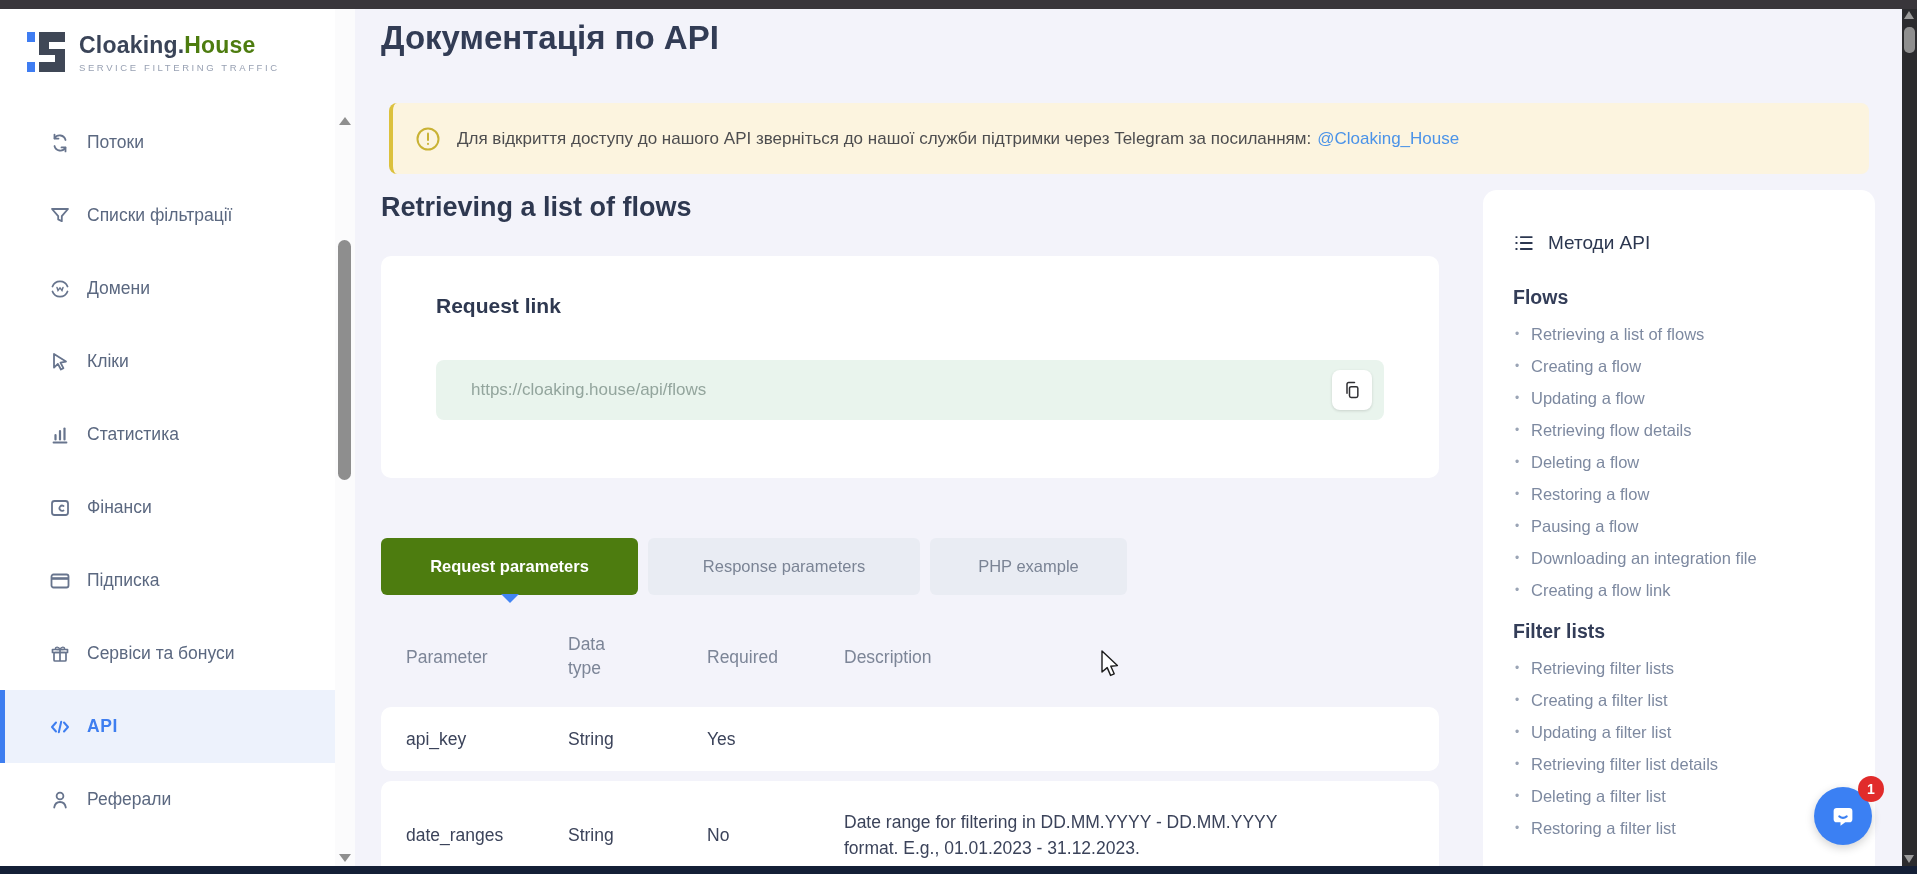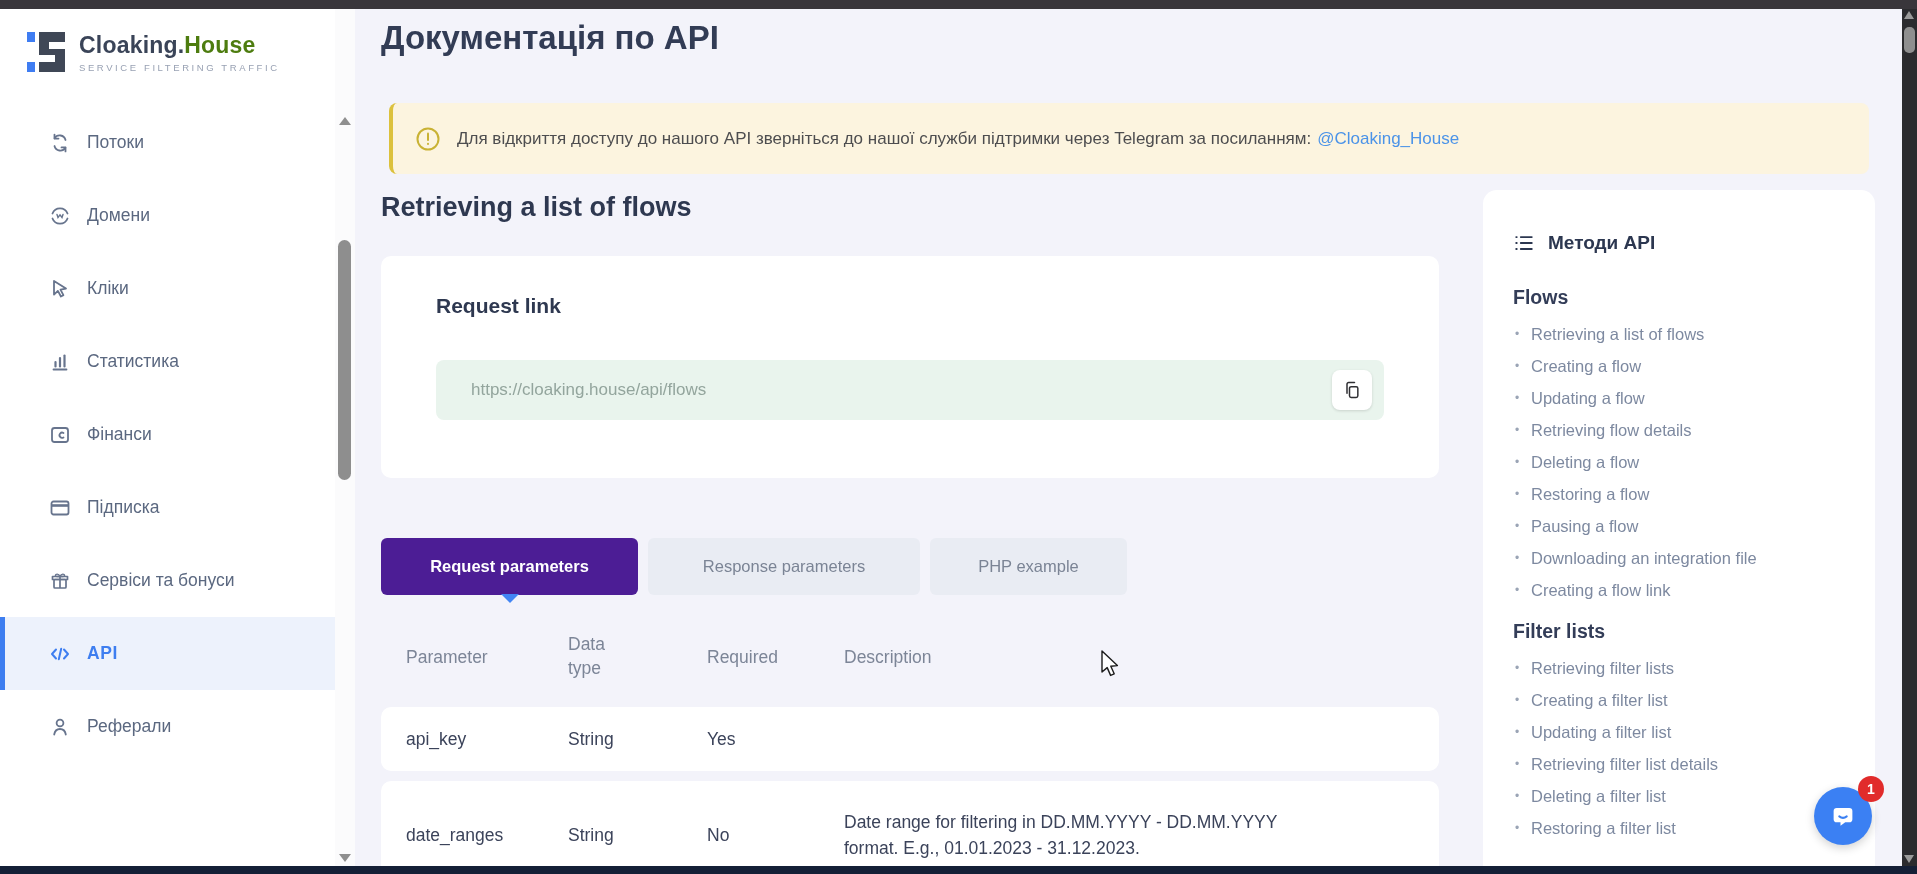--- a/index.html
+++ b/index.html
@@ -48,36 +48,36 @@
   .request-card { position:absolute; left:26px; top:247px; width:1058px; height:222px; background:#fff; border-radius:10px; }
   .request-title { position:absolute; left:55px; top:38px; font-size:21px; font-weight:800; color:#2e3850; }
   .url-box { position:absolute; left:55px; top:104px; width:948px; height:60px; background:#e9f4ed; border-radius:8px; display:flex; align-items:center; }
   .url-text { padding-left:35px; font-size:17px; color:#93a59d; }
   .copy-btn { position:absolute; right:12px; top:10px; width:40px; height:40px; background:#fff; border:none; border-radius:8px;
               box-shadow:0 1px 3px rgba(0,0,0,.14); cursor:pointer; display:flex; align-items:center; justify-content:center; }
 
   .tabs { position:absolute; left:26px; top:529px; display:flex; gap:10px; }
   .tab { height:57px; border:none; border-radius:6px; font-size:16.5px; cursor:pointer; font-family:inherit; }
   .tab-1 { width:257px; } .tab-2 { width:272px; } .tab-3 { width:197px; }
-  .tab.active { background:#4c1d95; color:#fff; font-weight:600; position:relative; }
+  .tab.active { background:#4d7c0f; color:#fff; font-weight:600; position:relative; }
   .tab.active::after { content:""; position:absolute; left:50%; transform:translateX(-50%); bottom:-8px;
                        border-left:9px solid transparent; border-right:9px solid transparent; border-top:9px solid #4285f4; }
   .tab.inactive { background:#e9ecf3; color:#7b8495; font-weight:500; }
 
   .thead { position:absolute; left:26px; top:608px; width:1058px; height:80px; display:flex; align-items:center; color:#7c8597; font-size:17.5px; }
   .col1 { width:187px; padding-left:25px; } .col2 { width:139px; } .col3 { width:137px; } .col4 { flex:1; padding-right:145px; }
   .thead .col2 span { display:inline-block; width:52px; line-height:1.35; }
   .trow { position:absolute; left:26px; width:1058px; background:#fff; border-radius:10px; display:flex; align-items:center; color:#3b435a; font-size:17.5px; }
   .trow-1 { top:698px; height:64px; }
   .trow-2 { top:772px; height:108px; }
   .trow-2 .col4 { line-height:1.5; }
 
   
   .methods { position:absolute; left:1128px; top:181px; width:392px; height:700px; background:#fff; border-radius:14px; padding:42px 20px 0 30px; }
-  .m-head { display:flex; align-items:center; gap:13px; font-size:19px; font-weight:700; color:#2c3750; }
+  .m-head { display:flex; align-items:center; gap:13px; font-size:19px; font-weight:400; color:#2c3750; }
   .m-head svg { flex:0 0 22px; }
   .m-sec { margin-top:32px; font-size:19.5px; font-weight:700; color:#333d58; }
   .m-sec.second { margin-top:14px; }
   .m-list { list-style:none; margin-top:9px; }
   .m-list li { position:relative; padding-left:18px; line-height:32px; font-size:16.5px; color:#7d89a0; cursor:pointer; }
   .m-list li::before { content:"•"; position:absolute; left:2px; top:0; color:#9aa4b5; font-size:12px; }
 
   
   .chat { position:absolute; left:1814px; top:787px; width:58px; height:58px; background:#3b80f3; border-radius:50%; z-index:70;
           display:flex; align-items:center; justify-content:center; cursor:pointer; box-shadow:0 3px 10px rgba(0,0,0,.18); }
@@ -117,20 +117,28 @@
       <div class="nav-item">
         <span class="nav-icon">
           <svg width="24" height="24" viewBox="0 0 24 24" fill="none" stroke="#67748d" stroke-width="1.8" stroke-linecap="round" stroke-linejoin="round">
             <path d="M17.5 9A6 6 0 0 0 6.6 7.2"></path>
               <path d="M6.5 3.6v4h4"></path>
             <path d="M6.5 15a6 6 0 0 0 10.9 1.8"></path>
               <path d="M17.5 20.4v-4h-4"></path>
           </svg>
         </span>
         <span class="nav-label">Потоки</span>
+      </div>
+      <div class="nav-item">
+        <span class="nav-icon">
+          <svg width="24" height="24" viewBox="0 0 24 24" fill="none" stroke="#67748d" stroke-width="1.8" stroke-linejoin="round">
+            <path d="M4 5h16l-6.2 7.2v5l-3.6-1.8v-3.2L4 5z"></path>
+          </svg>
+        </span>
+        <span class="nav-label">Списки фільтрації</span>
       </div>
       <div class="nav-item">
         <span class="nav-icon">
           <svg width="24" height="24" viewBox="0 0 24 24" fill="none" stroke="#67748d" stroke-width="1.8" stroke-linecap="round">
             <path d="M4.5 9.5a8 8 0 0 1 15 0"></path>
               <path d="M4.5 14.5a8 8 0 0 0 15 0"></path>
             <path d="M9 10.5l1 3 2-2.6 2 2.6 1-3" stroke-width="1.4"></path>
           </svg>
         </span>
         <span class="nav-label">Домени</span>

